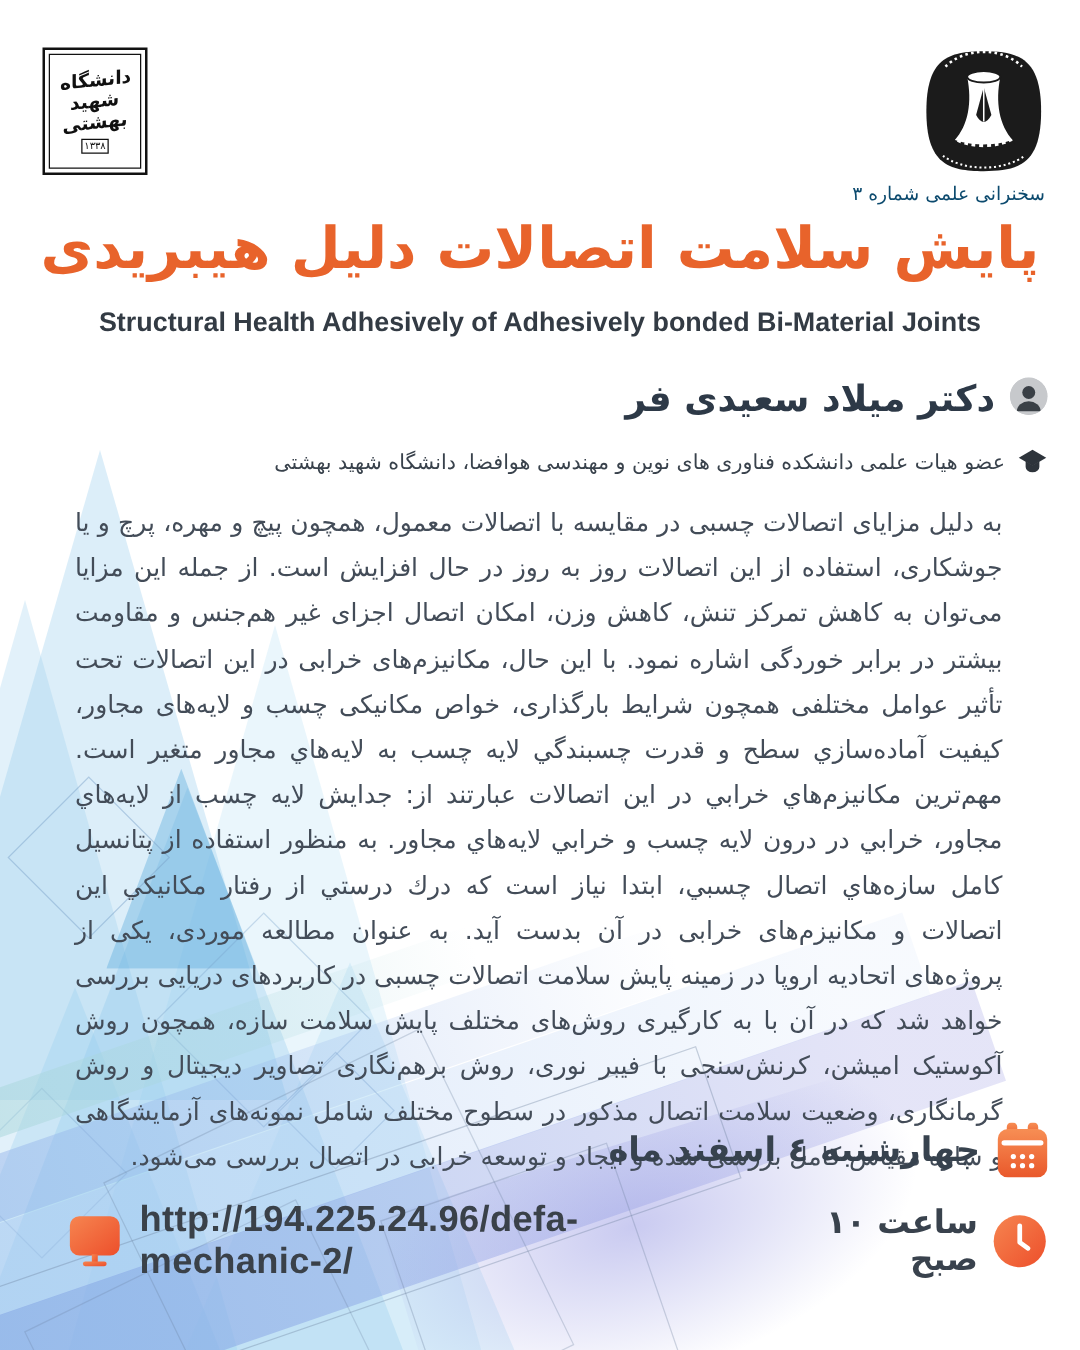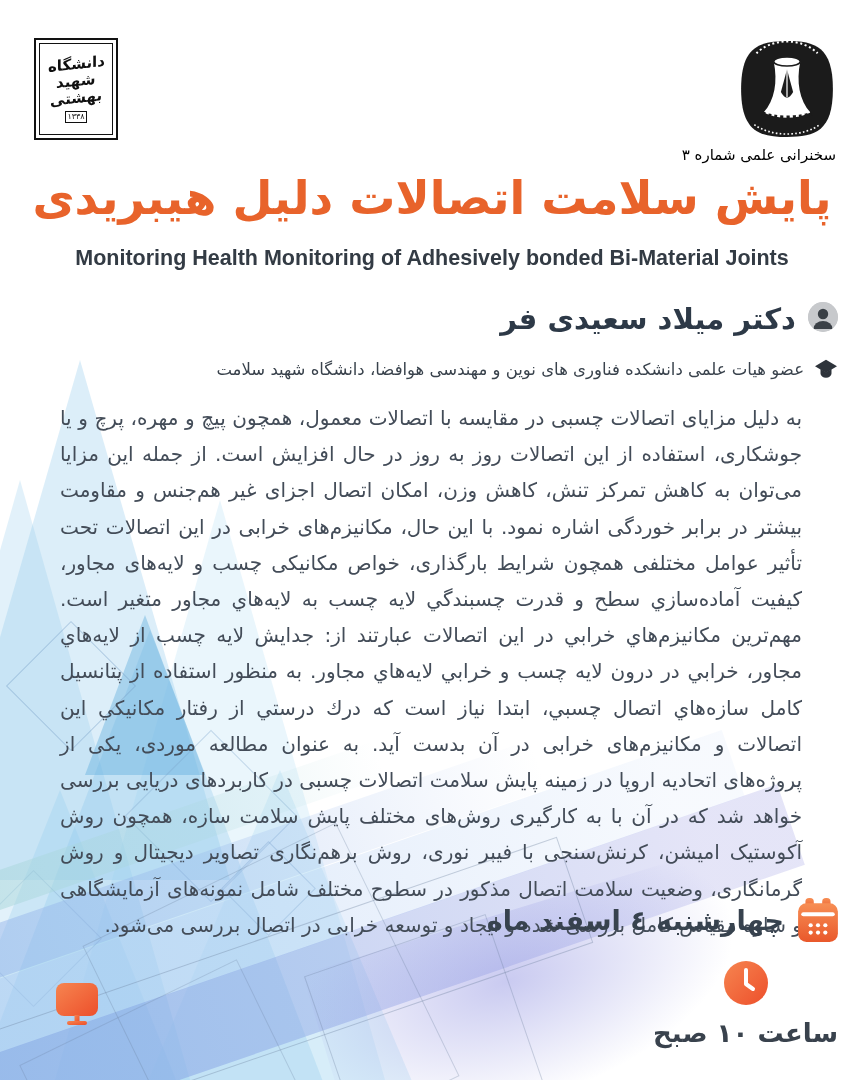--- a/index.html
+++ b/index.html
@@ -45,21 +45,21 @@
   .seal-inner{width:100%; height:100%; border:1.5px solid #121212; box-sizing:border-box;
               display:flex; flex-direction:column; align-items:center; justify-content:center;
               direction:rtl; color:#101010;}
   .seal-word{font-weight:bold; font-size:15px; line-height:17px; transform:skewY(-6deg);}
   .seal-year{font-size:8px; margin-top:4px; border:1px solid #101010; padding:0 1px; line-height:10px;}
   .header-text{direction:rtl; text-align:center; font-weight:bold; font-size:21px;
                line-height:35px; color:#2b3640; flex:1; padding:0 16px;}
   .emblem{width:102px; height:100px;}
 
   .lecture-no{position:absolute; top:146px; right:28px; direction:rtl;
-              font-size:15px; color:#000000;}
+              font-size:15px; color:#0c4a6e;}
 
   .title-fa{position:absolute; top:166px; left:0; right:0; direction:rtl; text-align:center;
             font-size:46px; font-weight:bold; color:#e8632b; line-height:64px;}
   .title-en{position:absolute; top:246px; left:0; right:0; text-align:center;
             font-family:"Liberation Sans", sans-serif; font-weight:bold;
             font-size:21.5px; color:#333b44;}
 
   .speaker-row{position:absolute; top:302px; right:26px; direction:rtl;
                display:flex; align-items:flex-start; gap:12px;}
   .person-icon{width:30px; height:30px; border-radius:50%; overflow:hidden; background:#c7c9cc; flex:none;}
@@ -74,21 +74,21 @@
 
   .date-row{position:absolute; top:898px; right:26px; direction:rtl;
             display:flex; align-items:center; gap:14px;}
   .date-text{font-size:27px; font-weight:bold; color:#37424e;}
 
   .bottom-row{position:absolute; top:960px; left:54px; right:26px;
               display:flex; align-items:center; justify-content:space-between;}
   .url-group{display:flex; align-items:center; gap:14px;}
   .url-text{font-family:"Liberation Sans", sans-serif; font-size:29px; font-weight:bold;
             color:#3a4149; direction:ltr; letter-spacing:0.3px; cursor:pointer;}
-  .time-group{display:flex; align-items:center; gap:12px; direction:rtl;flex-direction:column;}
+  .time-group{display:flex; align-items:center; gap:12px; direction:rtl;}
   .time-text{font-size:26px; font-weight:bold; color:#39424d;}
 
   .icon-svg{display:block;}
 </style>
 </head>
 <body>
 
 <div class="poster">
 
   <div class="bg">
@@ -148,39 +148,39 @@
         <line x1="50" y1="30" x2="50" y2="57" stroke="#ffffff" stroke-width="1.2"></line>
         <path d="M26,73 a30,10 0 0 0 48,0" fill="none" stroke="#1b1b1b" stroke-width="4" stroke-dasharray="3,3"></path>
         <path d="M20,14 a38,30 0 0 1 60,0" fill="none" stroke="#ffffff" stroke-width="2" stroke-dasharray="2,2.6"></path>
         <path d="M18,84 a42,26 0 0 0 64,0" fill="none" stroke="#ffffff" stroke-width="1.6" stroke-dasharray="1.6,2.2"></path>
       </svg>
     </div>
 
     <div class="lecture-no">سخنرانی علمی شماره ۳</div>
 
     <div class="title-fa">پایش سلامت اتصالات دلیل هیبریدی</div>
-    <div class="title-en">Monitoring Health Monitoring of Adhesively bonded Bi-Material Joints</div>
+    <div class="title-en">Structural Health Adhesively of Adhesively bonded Bi-Material Joints</div>
 
     <div class="speaker-row">
       <div class="person-icon">
         <svg class="icon-svg" viewBox="0 0 30 30" width="30" height="30">
           <circle cx="15" cy="15" r="15" fill="#c7c9cc"></circle>
           <circle cx="15" cy="12" r="5.2" fill="#3a4046"></circle>
           <path d="M5.5,27 a9.5,8 0 0 1 19,0 z" fill="#3a4046"></path>
         </svg>
       </div>
       <div class="speaker-name">دکتر میلاد سعیدی فر</div>
     </div>
 
     <div class="affil-row">
       <svg class="icon-svg" viewBox="0 0 26 24" width="24" height="22">
         <polygon points="13,2 25,9 13,16 1,9" fill="#2e343b"></polygon>
         <path d="M7,12 v5 a6,4.5 0 0 0 12,0 v-5 l-6,3.5 z" fill="#2e343b"></path>
       </svg>
-      <div class="affil-text">عضو هیات علمی دانشکده فناوری های نوین و مهندسی هوافضا، دانشگاه شهید سلامت</div>
+      <div class="affil-text">عضو هیات علمی دانشکده فناوری های نوین و مهندسی هوافضا، دانشگاه شهید بهشتی</div>
     </div>
 
     <div class="body-par">به دلیل مزایای اتصالات چسبی در مقایسه با اتصالات معمول، همچون پیچ و مهره، پرچ و یا جوشکاری، استفاده از این اتصالات روز به روز در حال افزایش است. از جمله این مزایا می‌توان به کاهش تمرکز تنش، کاهش وزن، امکان اتصال اجزای غیر هم‌جنس و مقاومت بیشتر در برابر خوردگی اشاره نمود. با این حال، مکانیزم‌های خرابی در این اتصالات تحت تأثیر عوامل مختلفی همچون شرایط بارگذاری، خواص مکانیکی چسب و لایه‌های مجاور، کیفیت آماده‌سازي سطح و قدرت چسبندگي لایه چسب به لایه‌هاي مجاور متغیر است. مهم‌ترین مکانیزم‌هاي خرابي در این اتصالات عبارتند از: جدایش لایه چسب از لایه‌هاي مجاور، خرابي در درون لایه چسب و خرابي لایه‌هاي مجاور. به منظور استفاده از پتانسیل کامل سازه‌هاي اتصال چسبي، ابتدا نیاز است که درك درستي از رفتار مکانیکي این اتصالات و مکانیزم‌های خرابی در آن بدست آید. به عنوان مطالعه موردی، یکی از پروژه‌های اتحادیه اروپا در زمینه پایش سلامت اتصالات چسبی در کاربردهای دریایی بررسی خواهد شد که در آن با به کارگیری روش‌های مختلف پایش سلامت سازه، همچون روش آکوستیک امیشن، کرنش‌سنجی با فیبر نوری، روش برهم‌نگاری تصاویر دیجیتال و روش گرمانگاری، وضعیت سلامت اتصال مذکور در سطوح مختلف شامل نمونه‌های آزمایشگاهی و سازه مقیاس کامل بررسی شده و ایجاد و توسعه خرابی در اتصال بررسی می‌شود.</div>
 
     <div class="date-row">
       <svg class="icon-svg" viewBox="0 0 38 42" width="40" height="44">
         <rect x="7" y="0" width="8" height="12" rx="3.5" fill="url(#og)"></rect>
         <rect x="23" y="0" width="8" height="12" rx="3.5" fill="url(#og)"></rect>
         <rect x="0" y="5" width="38" height="37" rx="8" fill="url(#og)"></rect>
         <rect x="3" y="13.5" width="32" height="4" rx="2" fill="#ffffff"></rect>
@@ -194,20 +194,21 @@
       <div class="date-text">چهارشنبه ٤ اسفند ماه</div>
     </div>
 
     <div class="bottom-row">
       <div class="url-group">
         <svg class="icon-svg" viewBox="0 0 46 46" width="46" height="46">
           <rect x="2" y="2" width="42" height="33" rx="8" fill="url(#og2)"></rect>
           <rect x="20.5" y="34" width="5" height="7" fill="url(#og2)"></rect>
           <rect x="13" y="40" width="20" height="4" rx="2" fill="url(#og2)"></rect>
         </svg>
+        <div class="url-text" dir="ltr">http://194.225.24.96/defa-mechanic-2/</div>
       </div>
       <div class="time-group">
         <svg class="icon-svg" viewBox="0 0 46 46" width="46" height="46">
           <circle cx="23" cy="23" r="22" fill="url(#og2)"></circle>
           <path d="M23,10 L23,24 L30,29" fill="none" stroke="#ffffff" stroke-width="4" stroke-linecap="round" stroke-linejoin="round"></path>
         </svg>
         <div class="time-text">ساعت ۱۰ صبح</div>
       </div>
     </div>
 

